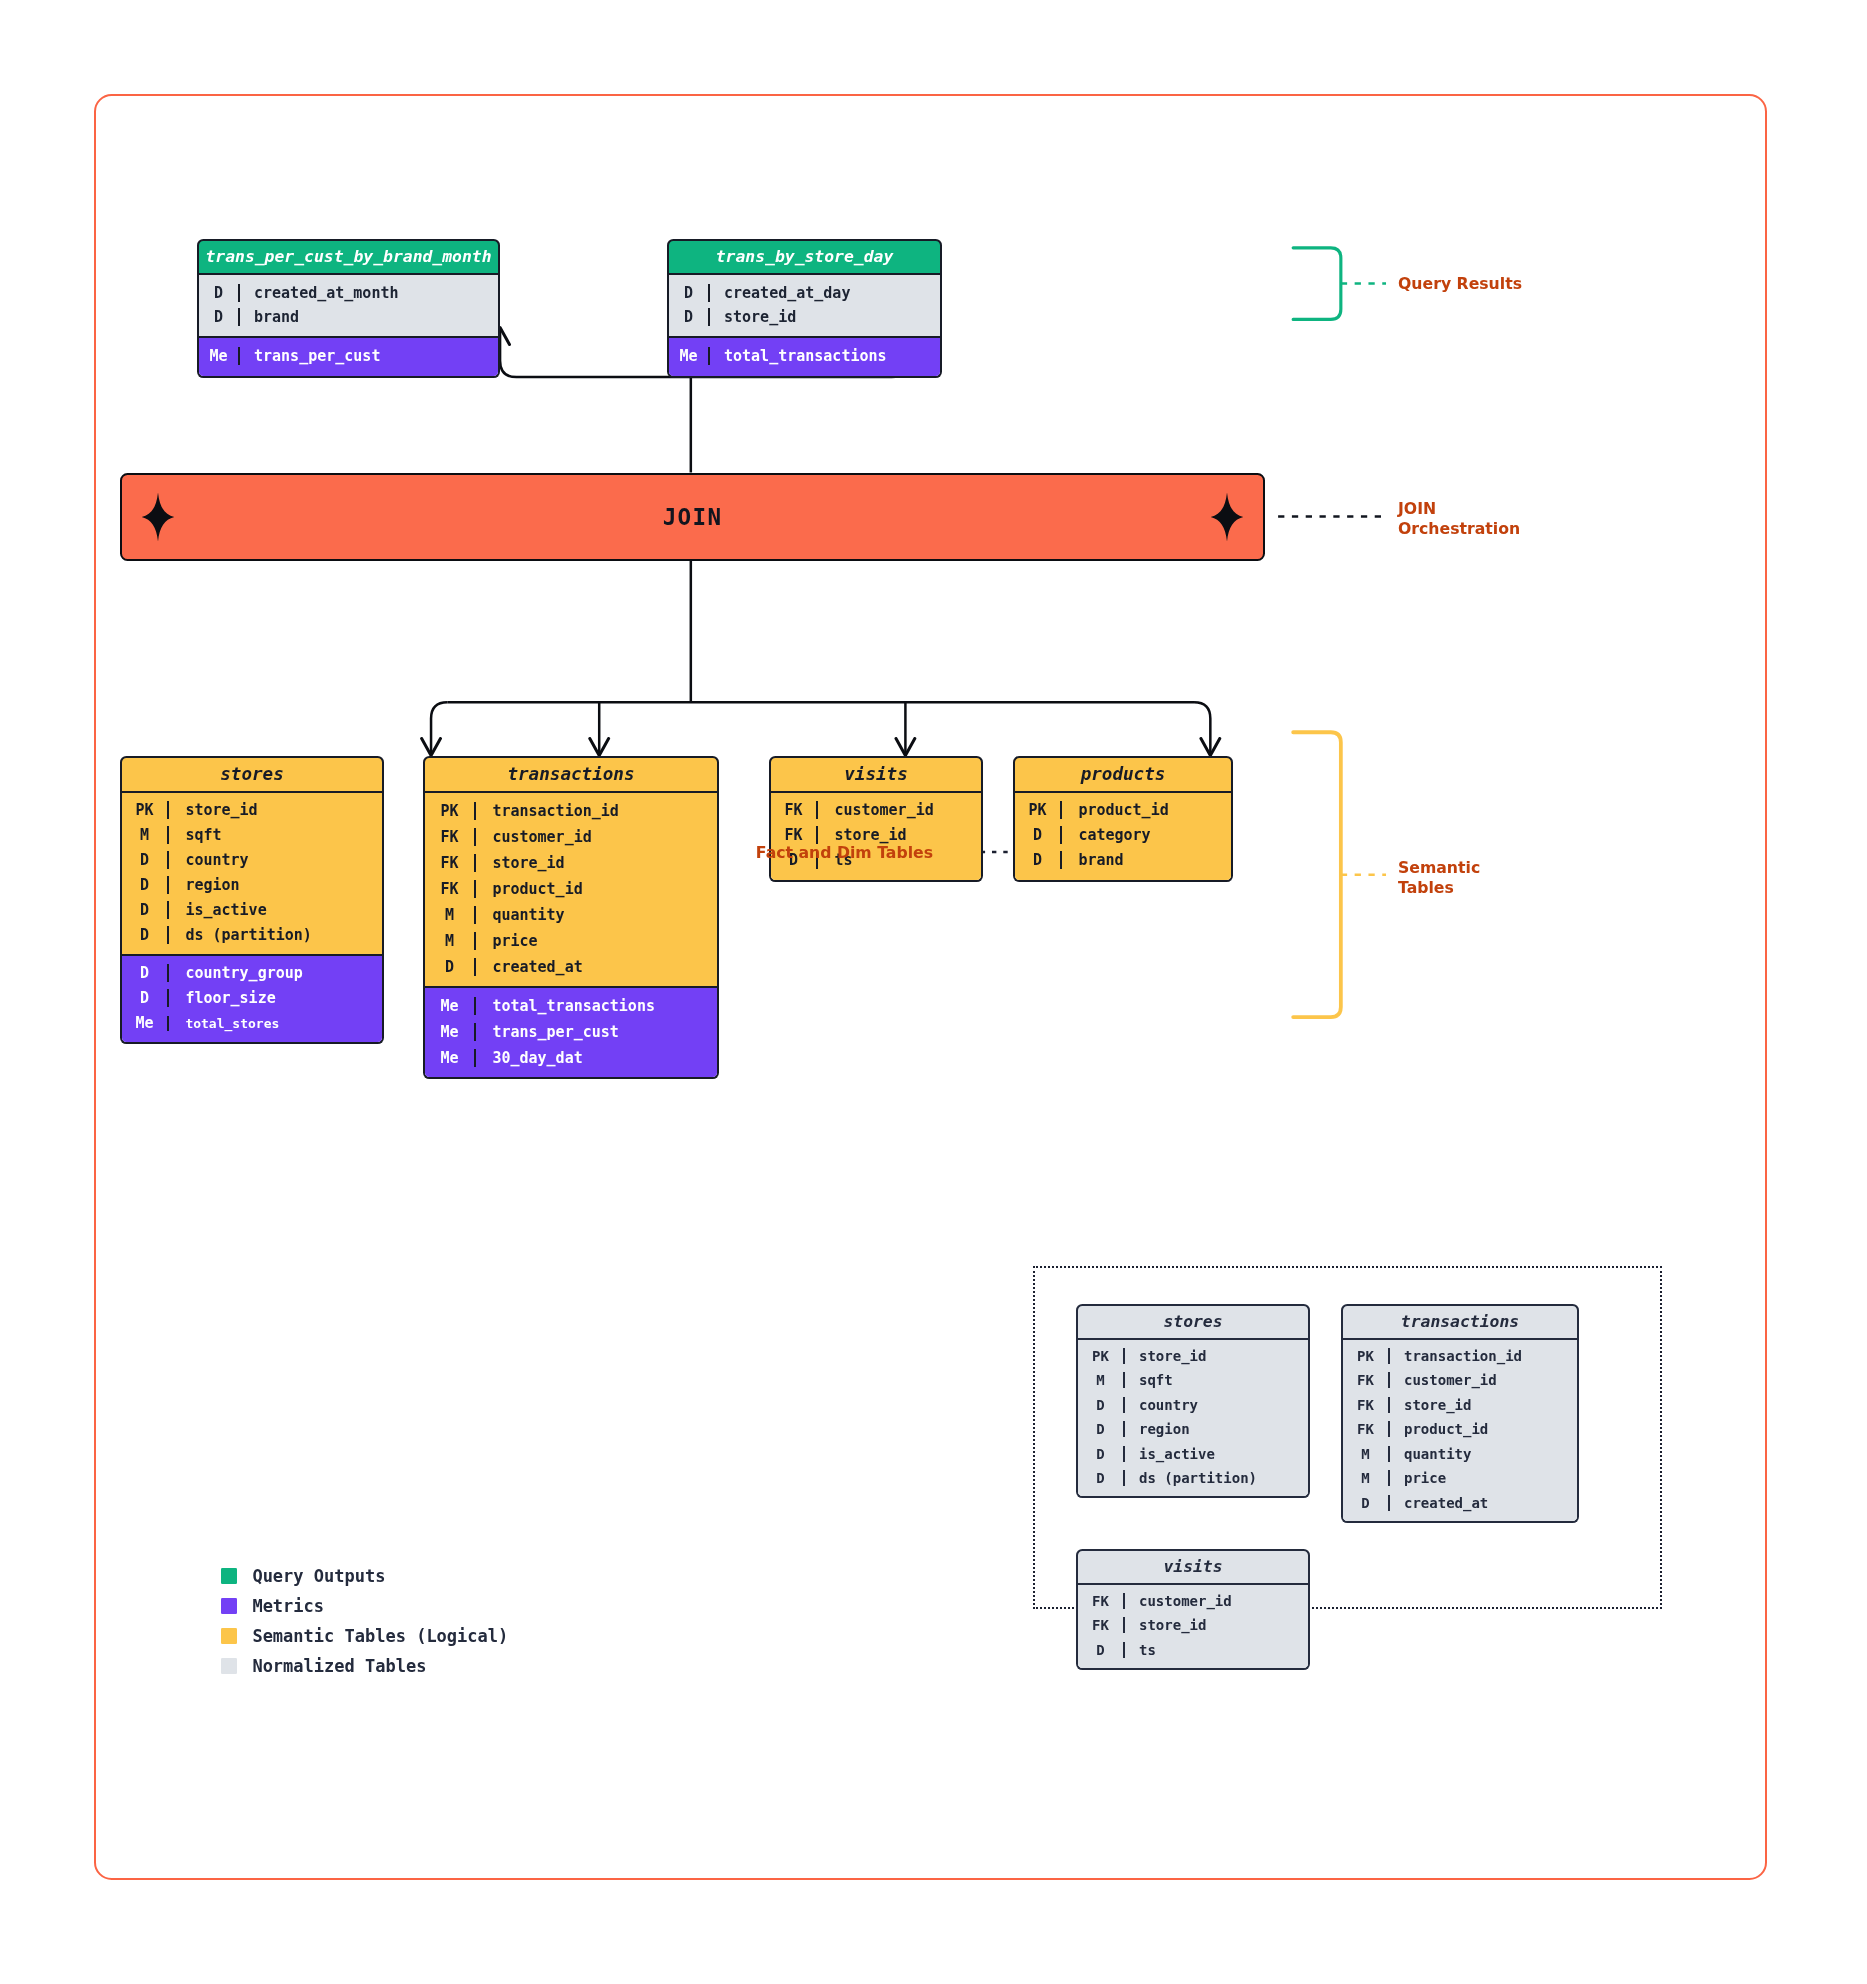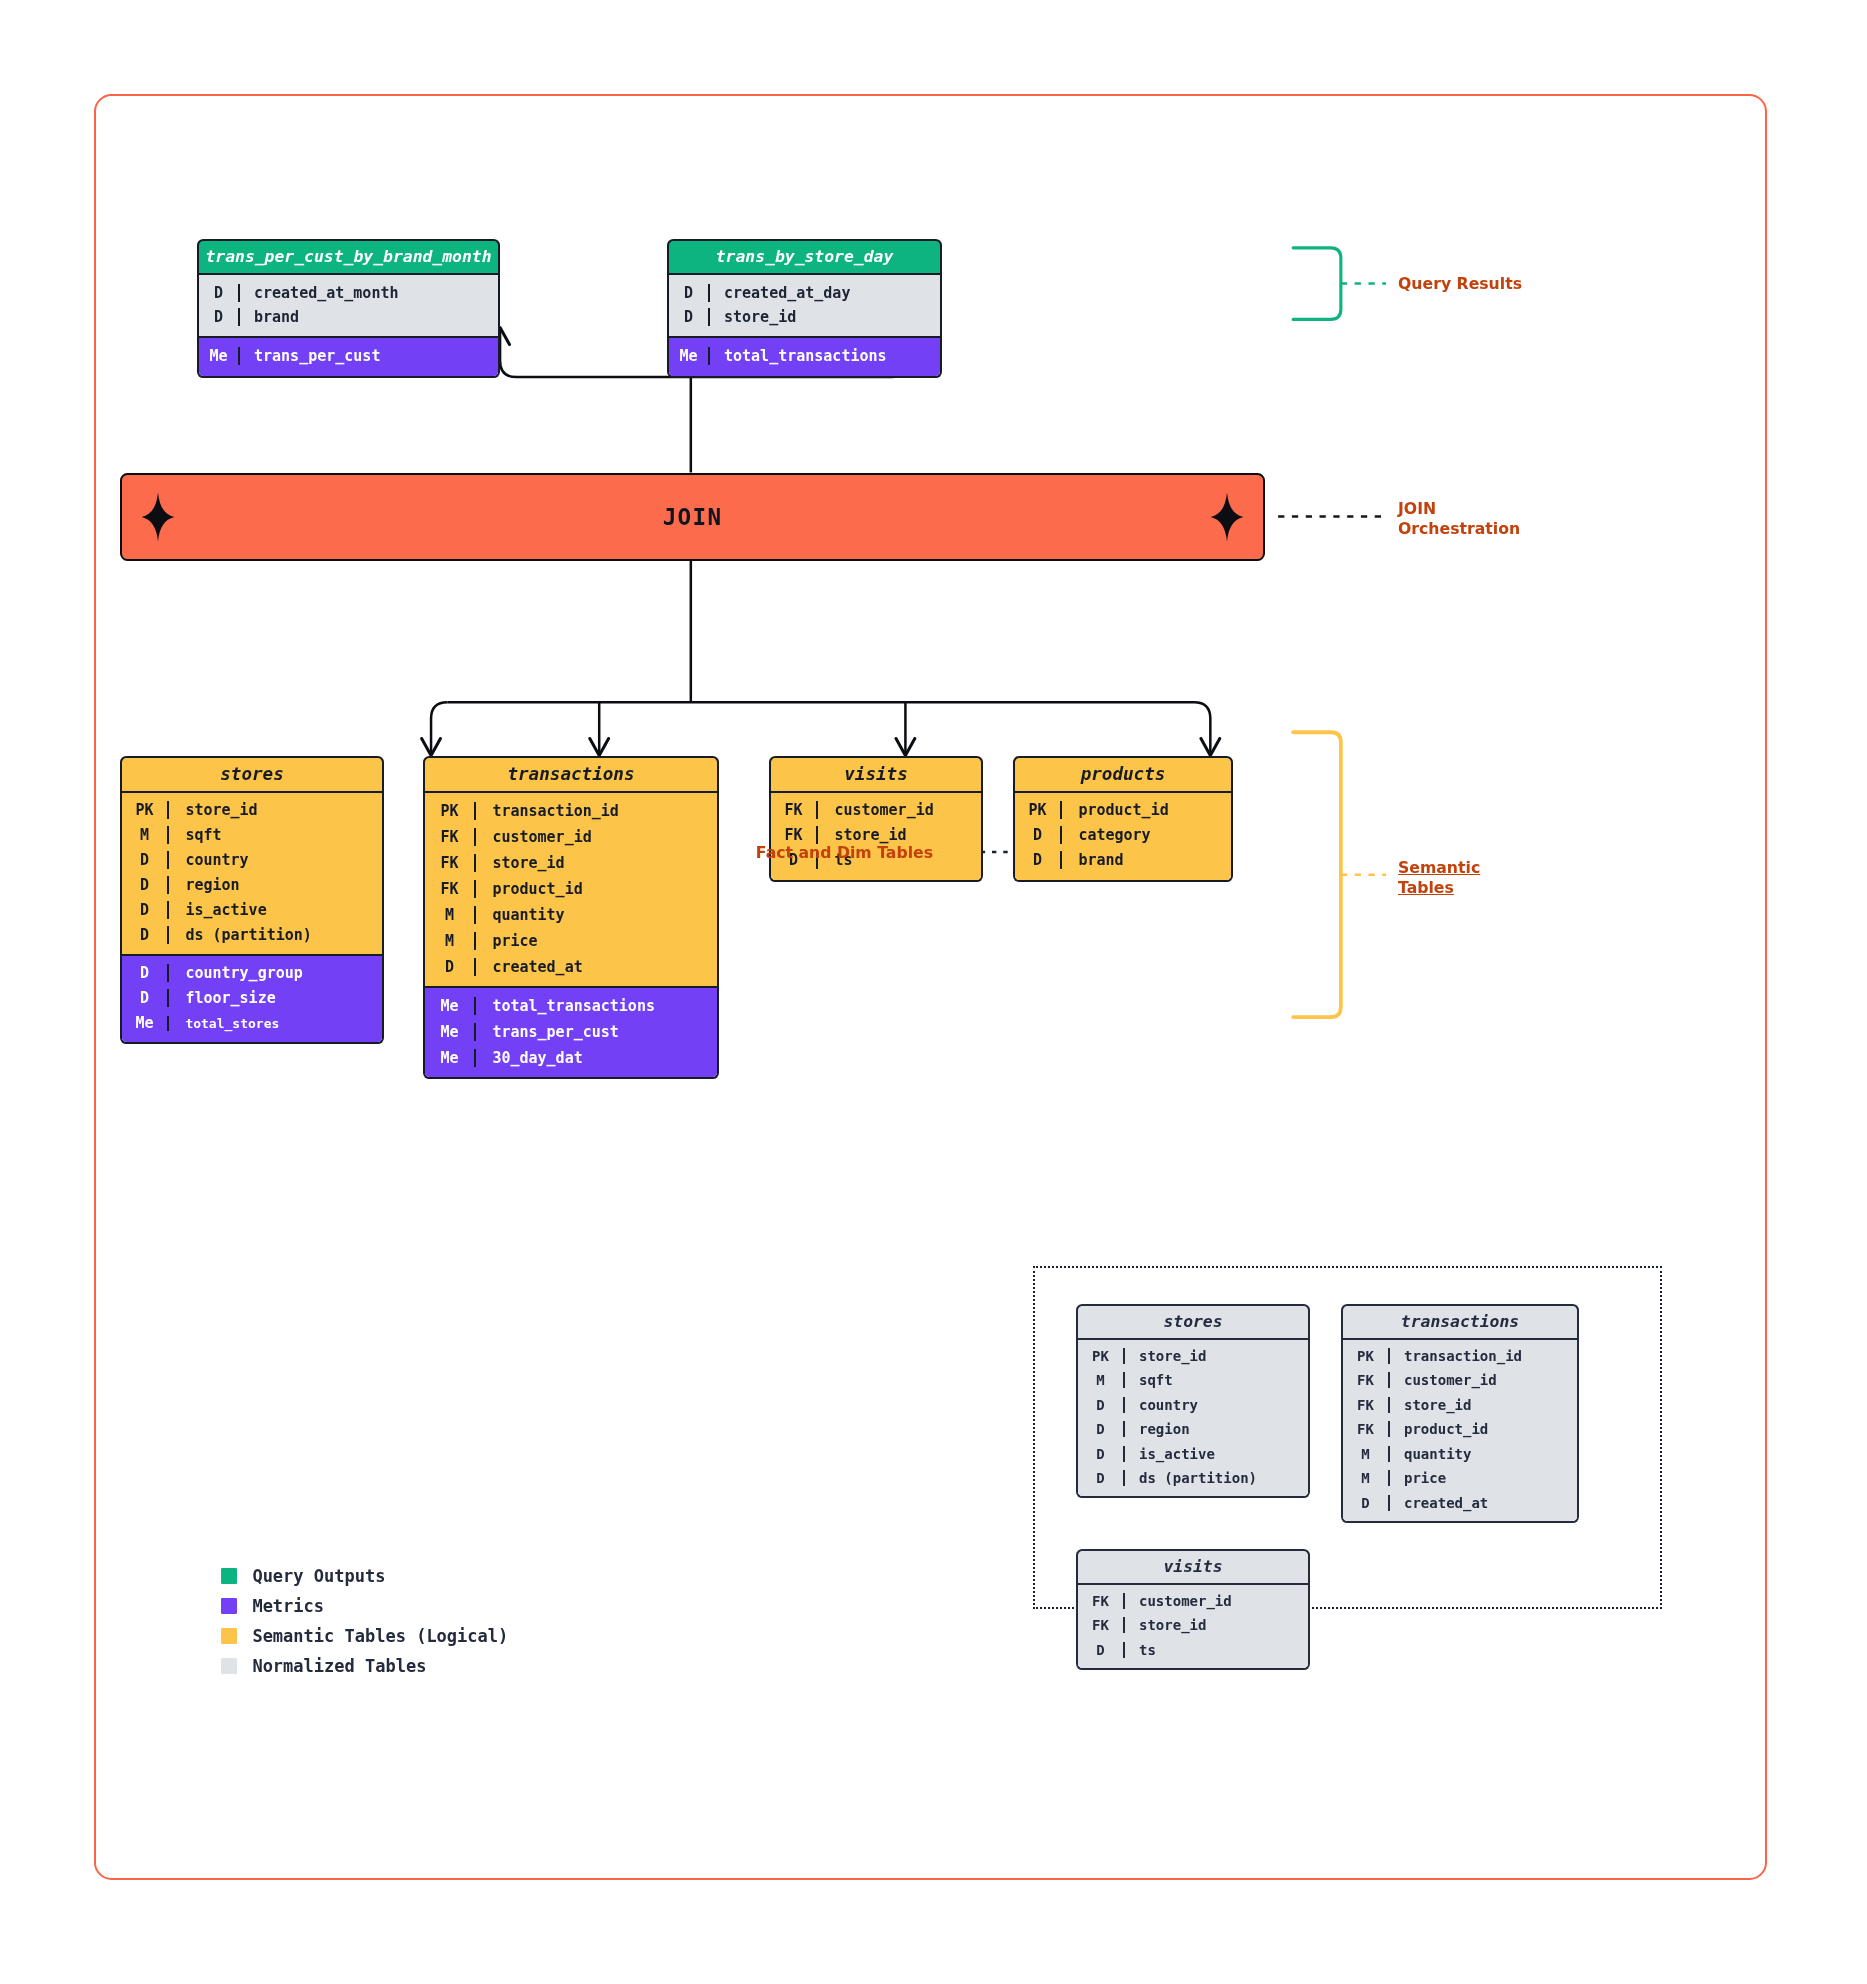--- a/index.html
+++ b/index.html
@@ -325,21 +325,21 @@
     </div>
   </div>
 
   <div class="anno-label" style="left:1302px;top:178px;">Query Results</div>
 
   <div class="anno-label" style="left:1302px;top:403px;">
     <div>JOIN</div>
     <div>Orchestration</div>
   </div>
 
-  <div class="anno-label" style="left:1302px;top:762px;text-decoration:underline;">
+  <div class="anno-label" style="left:1302px;top:762px;">
     <div>Semantic</div>
     <div>Tables</div>
   </div>
 
   <div class="anno-label" style="left:585px;top:747px;width:252px;text-align:right;">Fact and Dim Tables</div>
 
   <div id="dimbox"></div>
 
   <div class="tbl t-gray" style="left:980px;top:1208px;width:234px;">
     <div class="thead mono" style="font-size:16.4px;">stores</div>

